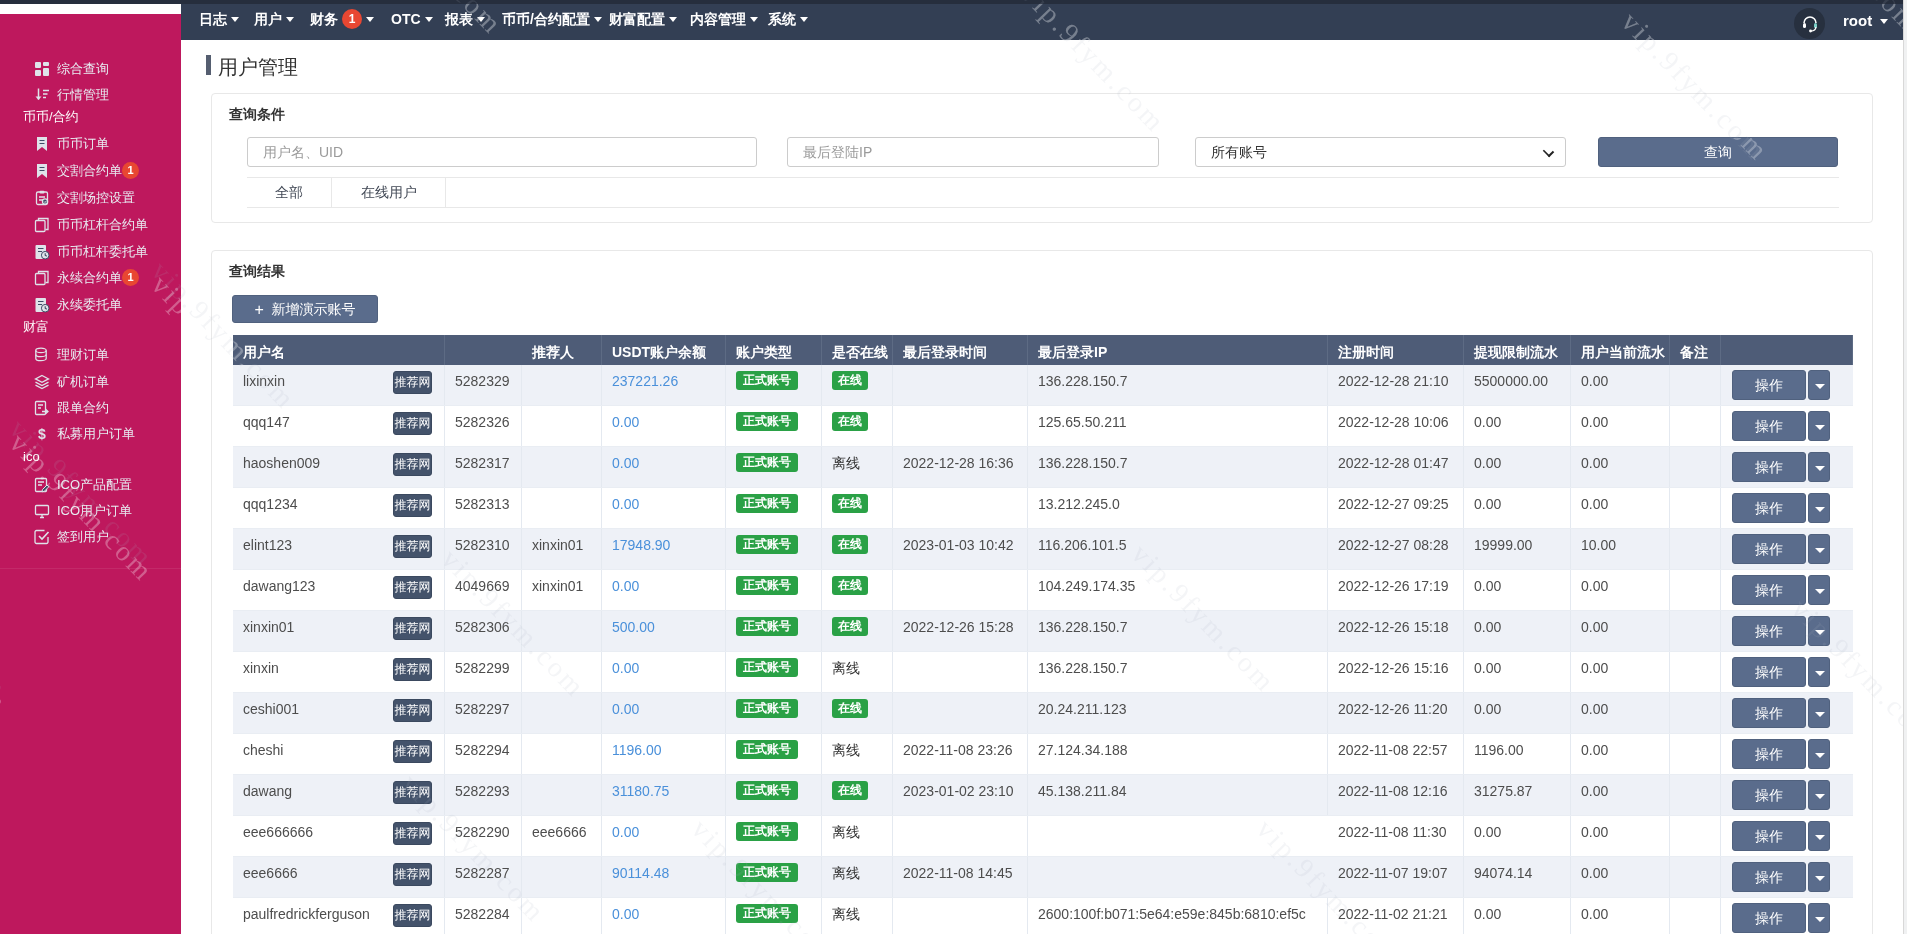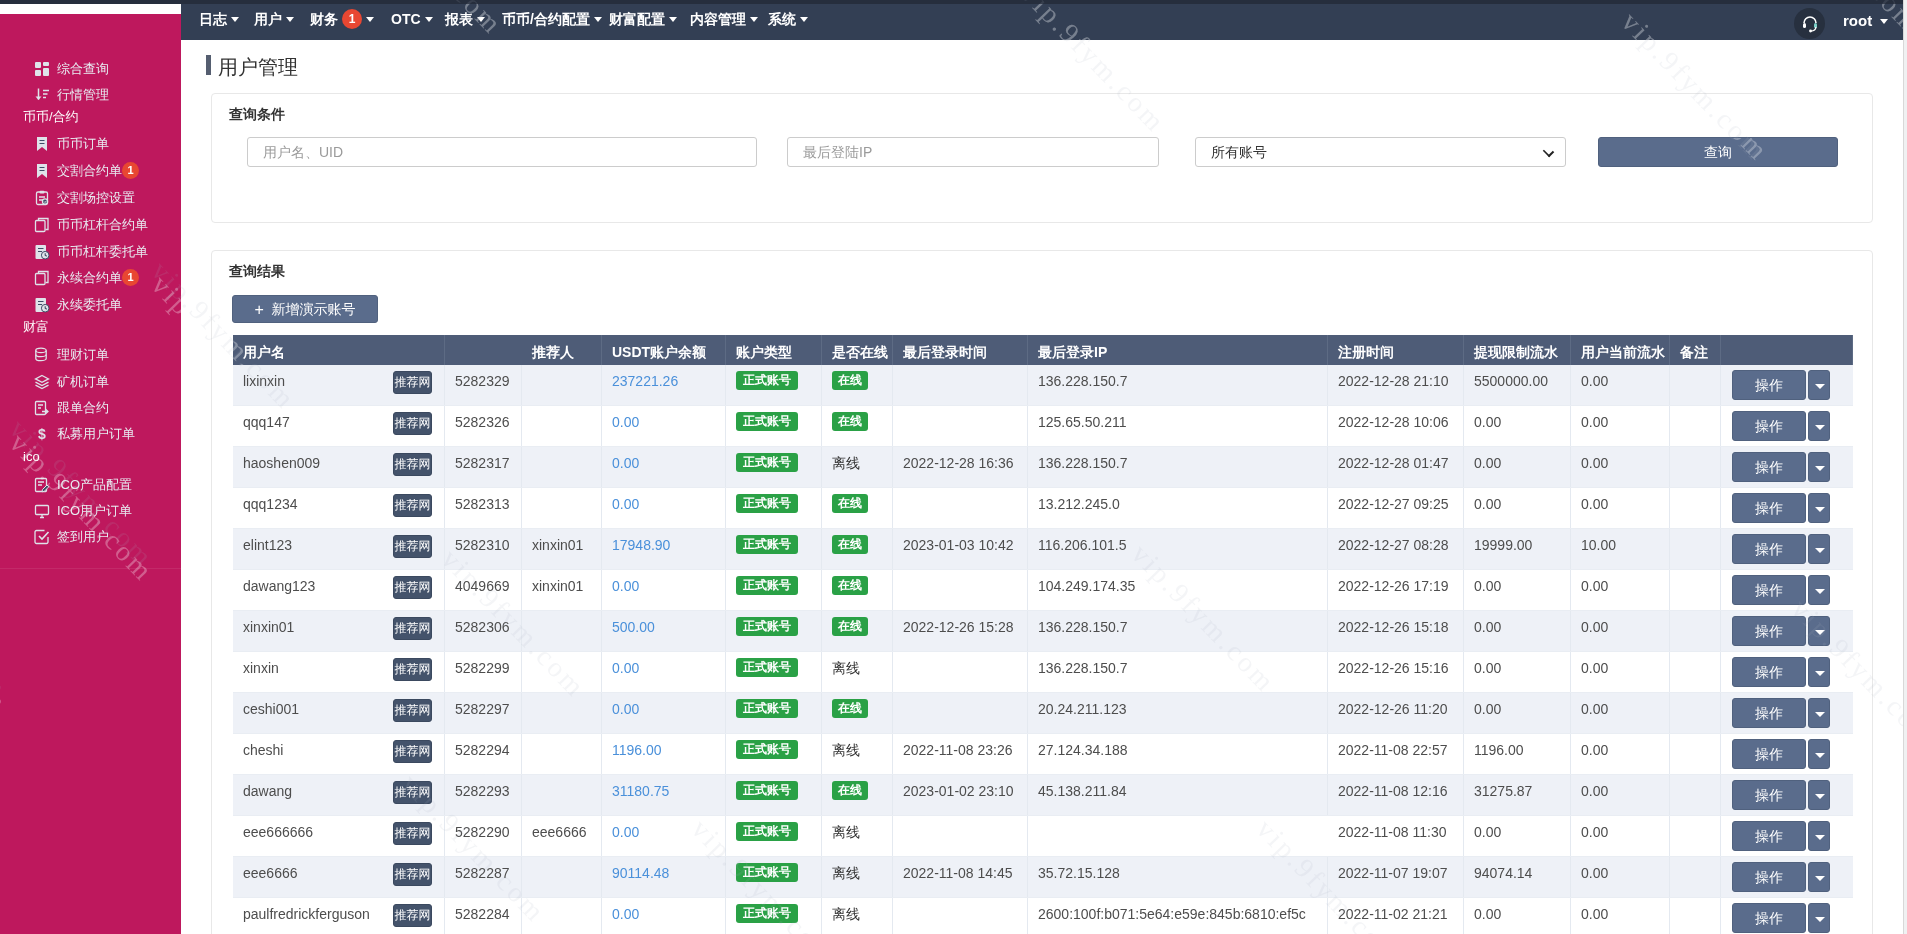--- a/index.html
+++ b/index.html
@@ -230,20 +230,24 @@
   <div class="ptitle">
       <span class="bar"></span>
       <span class="tx">用户管理</span>
     </div>
   <div class="panel p1">
     <div class="plabel">查询条件</div>
     <div class="inp" style="left:575px;width:372px;">最后登陆IP</div>
     <div class="inp" style="left:35px;width:510px;">用户名、UID</div>
     <div class="sel" style="left:983px;width:371px;">所有账号<span class="chev"></span></div>
     <div class="btn qbtn">查询<div class="wmd" style="left:41px;top:-130px;">vip.9fym.com</div></div>
+    <div class="tabs">
+      <div class="tab" style="left:0;width:85px;">全部</div>
+      <div class="tab" style="left:86px;width:113px;">在线用户</div>
+    </div>
   </div>
   <div class="panel p2">
     <div class="plabel">查询结果</div>
     <div class="btn addbtn"><span style="font-size:16px;vertical-align:-1px;">+</span>&nbsp; 新增演示账号<div class="wmd" style="left:-63px;top:-39px;">vip.9fym.com</div></div>
     <div class="tbl" id="tbl">
 <div class="trow th">
           <div class="wmd" style="left:-64px;top:-79px;">vip.9fym.com</div>
 <div class="cell" style="left:0px;width:212px;">用户名</div>
 <div class="cell" style="left:212px;width:77px;margin-top:42px;">UID</div>
 <div class="cell" style="left:289px;width:80px;">推荐人</div>
@@ -498,21 +502,20 @@
           </div>
 </div>
 <div class="trow tr odd">
 <div class="cell" style="left:0px;width:212px;">eee6666<span class="tuij">推荐网</span></div>
 <div class="cell" style="left:212px;width:77px;">5282287</div>
 <div class="cell" style="left:289px;width:80px;"></div>
 <div class="cell" style="left:369px;width:124px;"><span class="blue">90114.48</span></div>
 <div class="cell" style="left:493px;width:96px;"><span class="gbadge">正式账号</span></div>
 <div class="cell" style="left:589px;width:71px;"><span style="color:#333;">离线</span></div>
 <div class="cell" style="left:660px;width:135px;">2022-11-08 14:45</div>
-<div class="cell" style="left:795px;width:300px;">35.72.15.128</div>
 <div class="cell" style="left:1095px;width:136px;">2022-11-07 19:07</div>
 <div class="cell" style="left:1231px;width:107px;">94074.14</div>
 <div class="cell" style="left:1338px;width:99px;">0.00</div>
 <div class="cell" style="left:1437px;width:51px;"></div>
 <div class="cell" style="left:1488px;width:132px;border-right:none;">
             <div class="btn opbtn">操作</div>
             <div class="btn opcaret">
               <span class="caret"></span>
             </div>
           </div>

